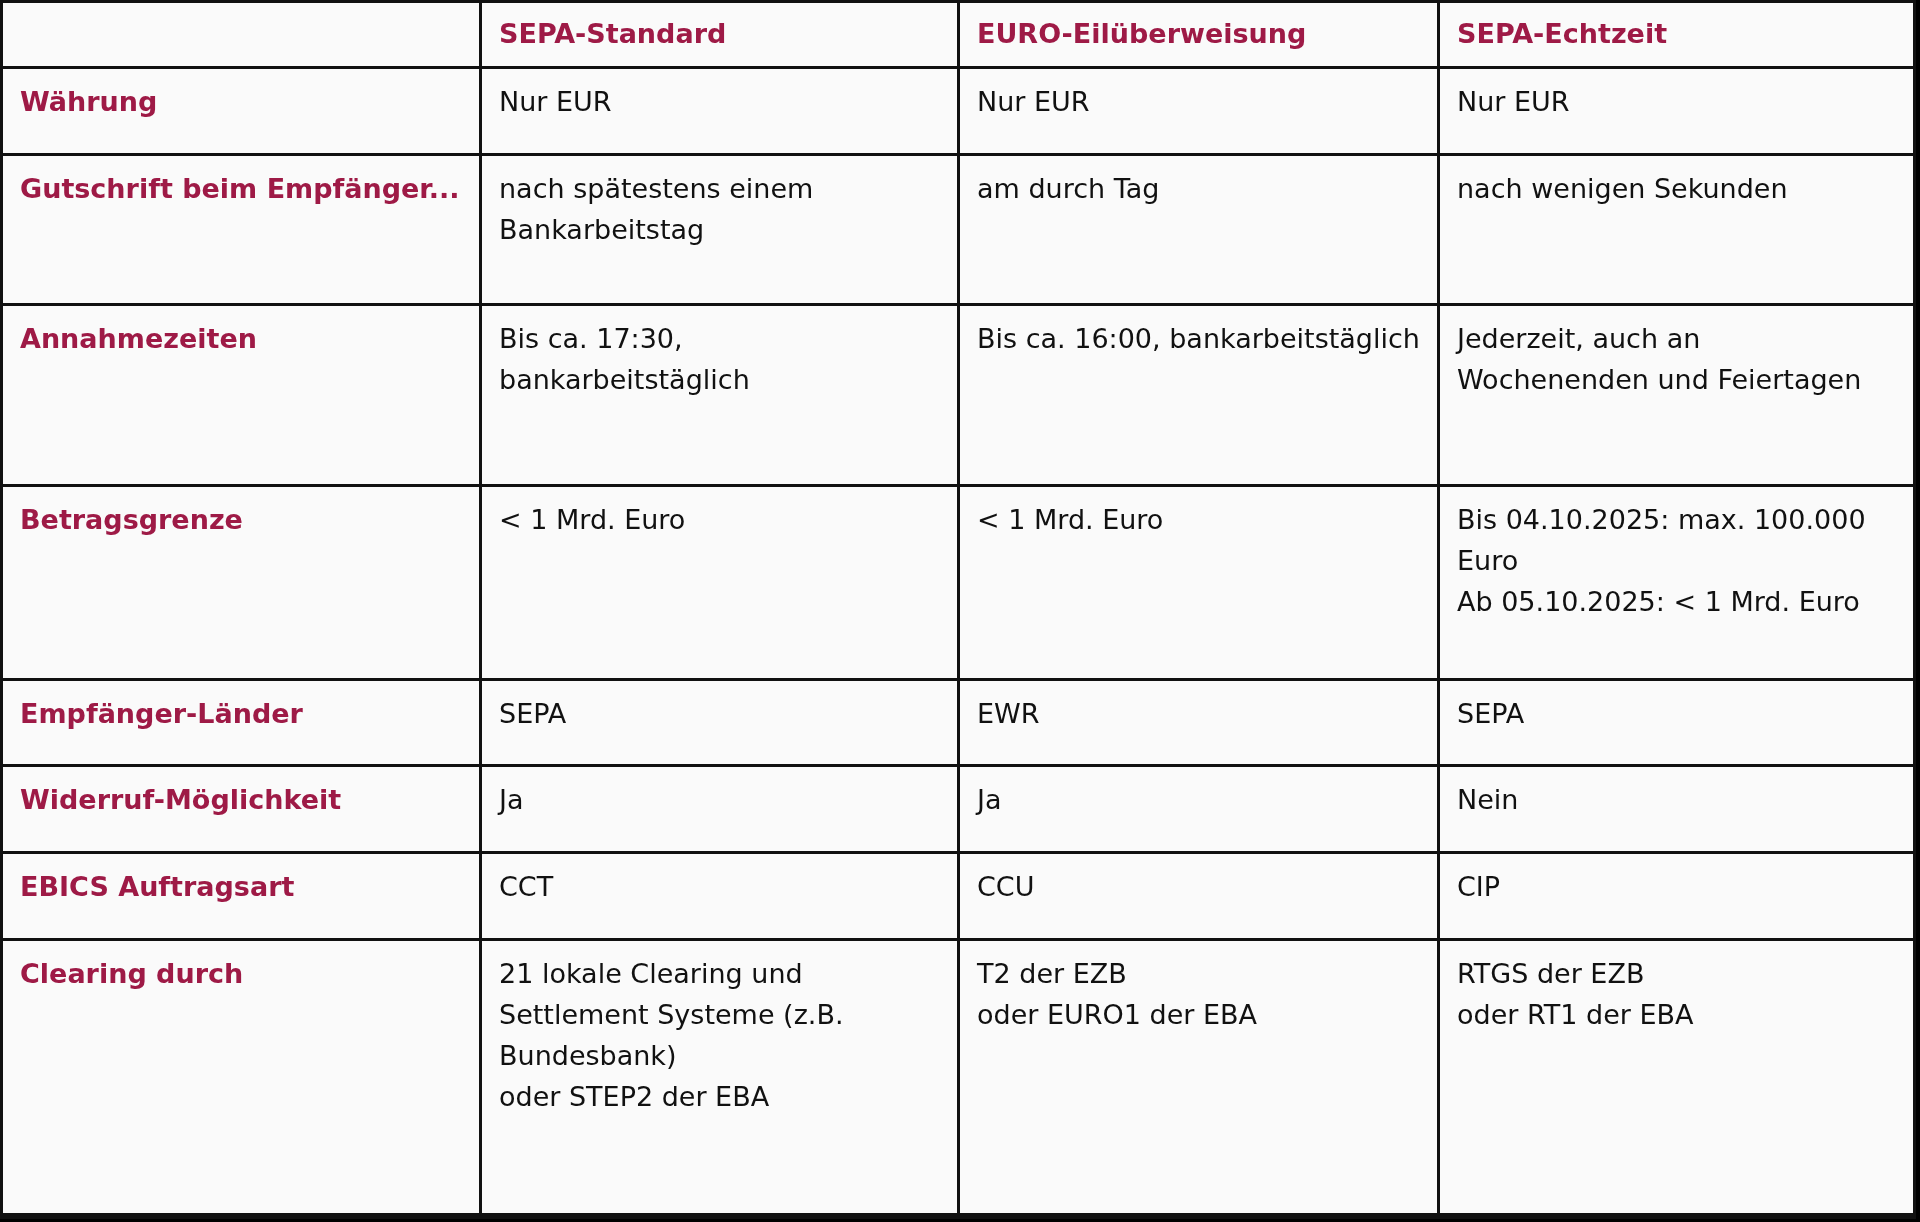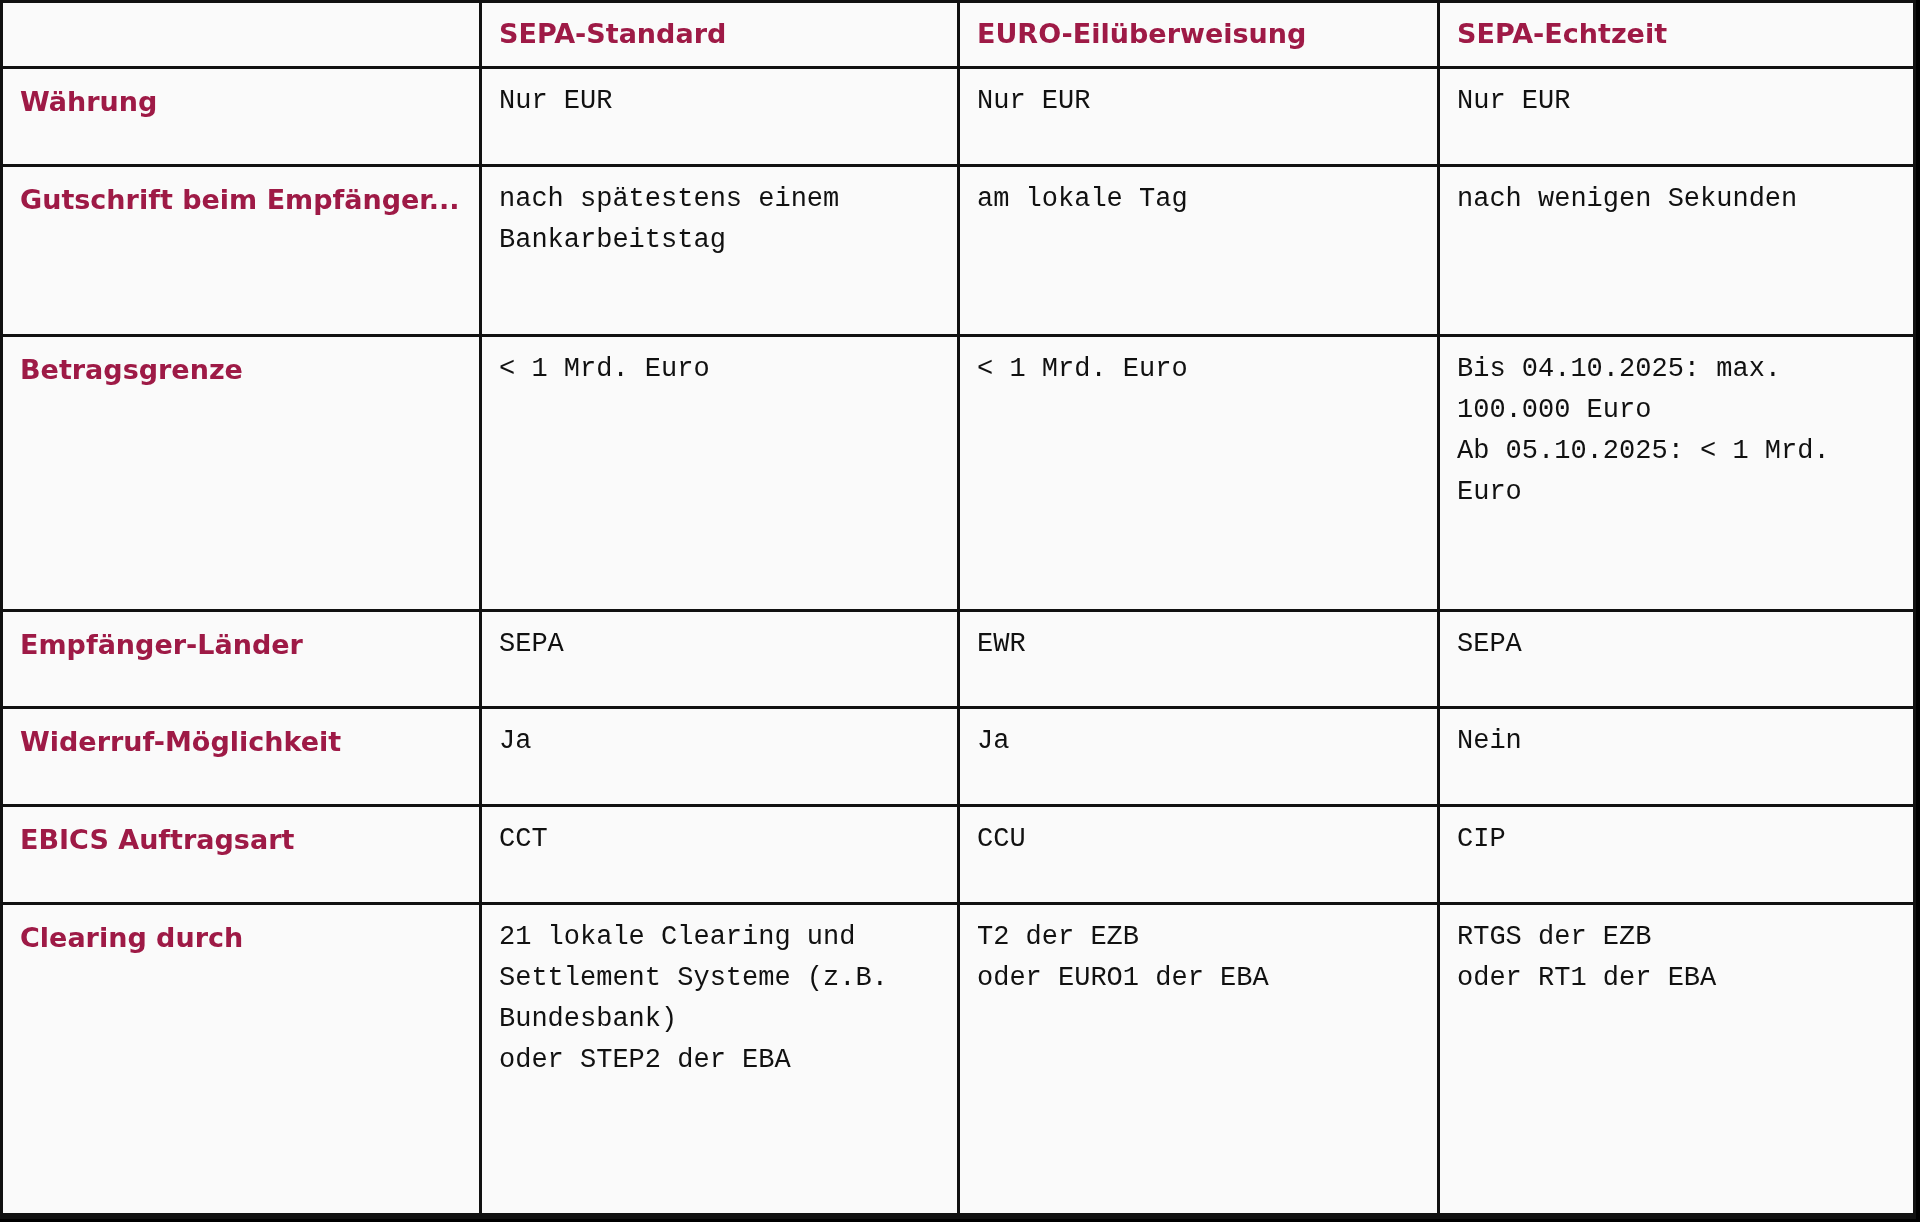--- a/index.html
+++ b/index.html
@@ -45,21 +45,21 @@
       overflow: hidden;
     }
     table.cmp th.hdr, table.cmp td.label {
       color: #9e1a46;
       font-weight: bold;
     }
     table.cmp th.hdr {
       vertical-align: top;
       padding-top: 10px;
     }
-    .cell-line { display: block; white-space: pre-wrap; font-family: Liberation Mono, monospace; }
+    .cell-line { display: block; white-space: pre-wrap; }
     col.c0 { width: 479px; }
     col.c1 { width: 478px; }
     col.c2 { width: 480px; }
     col.c3 { width: 476px; }
   </style>
 </head>
 <body>
 
 <div class="table-wrap">
   <table class="cmp">
@@ -89,24 +89,36 @@
         <td>
             <span class="cell-line">Nur EUR</span>
           </td>
       </tr>
       <tr style="height:118px">
         <td class="label">Gutschrift beim Empfänger...</td>
         <td>
             <span class="cell-line">nach spätestens einem Bankarbeitstag</span>
           </td>
         <td>
-            <span class="cell-line">am lokale Tag</span>
+            <span class="cell-line">am durch Tag</span>
           </td>
         <td>
             <span class="cell-line">nach wenigen Sekunden</span>
+          </td>
+      </tr>
+      <tr style="height:142px">
+        <td class="label">Annahmezeiten</td>
+        <td>
+            <span class="cell-line">Bis ca. 17:30, bankarbeitstäglich</span>
+          </td>
+        <td>
+            <span class="cell-line">Bis ca. 16:00, bankarbeitstäglich</span>
+          </td>
+        <td>
+            <span class="cell-line">Jederzeit, auch an Wochenenden und Feiertagen</span>
           </td>
       </tr>
       <tr style="height:152px">
         <td class="label">Betragsgrenze</td>
         <td>
             <span class="cell-line">&lt; 1 Mrd. Euro</span>
           </td>
         <td>
             <span class="cell-line">&lt; 1 Mrd. Euro</span>
           </td>

